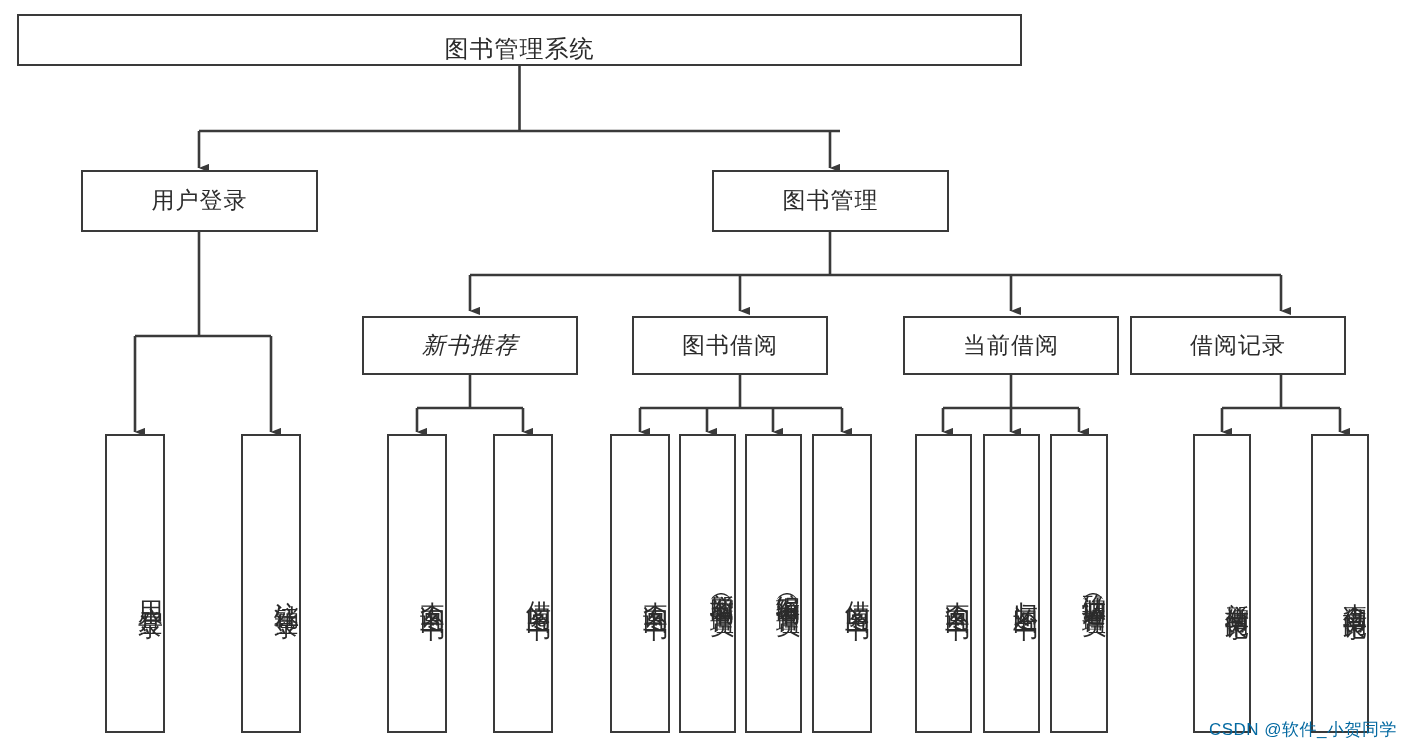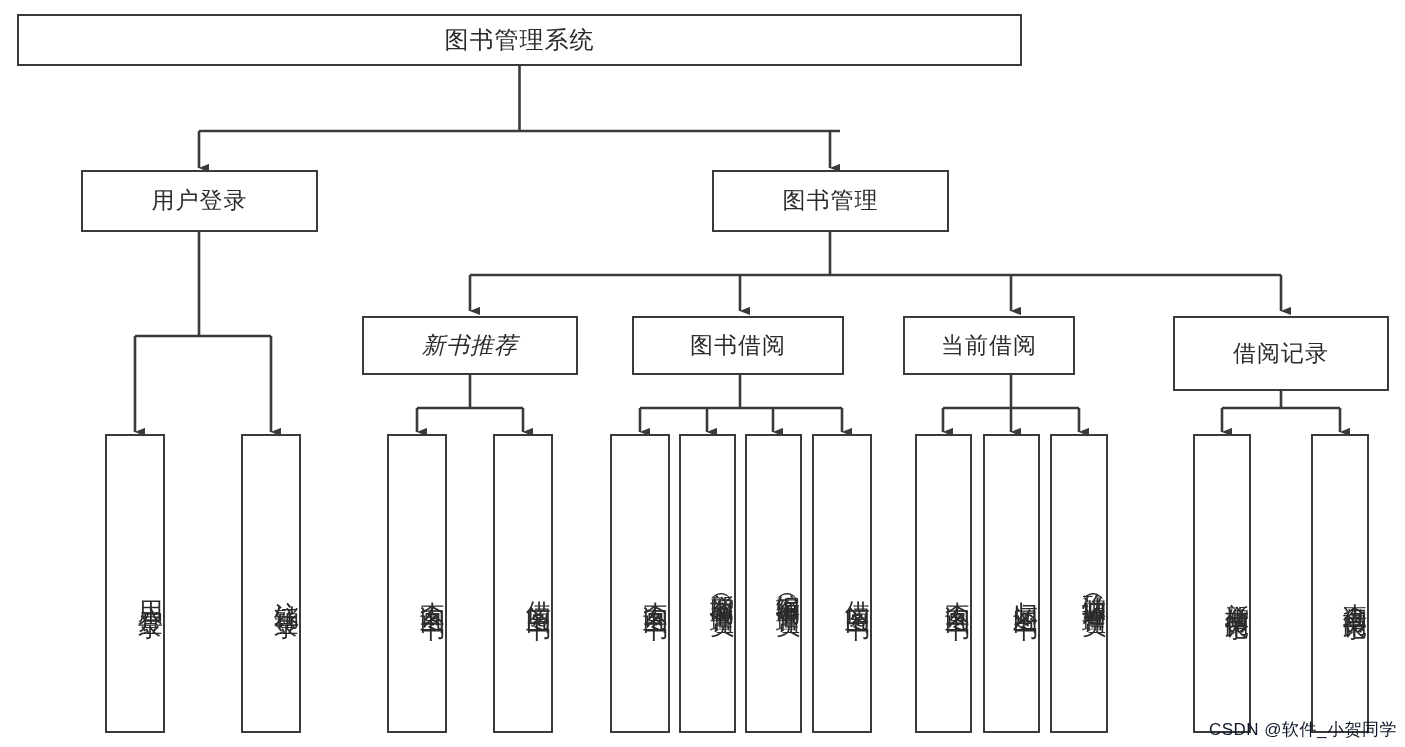--- a/index.html
+++ b/index.html
@@ -35,39 +35,40 @@
     justify-content: center;
     color: #2b2b2b;
   }
   .node.horiz {
     font-size: 23px;
     letter-spacing: 1px;
     line-height: 1.2;
   }
   .node.title {
     font-size: 24px;
+    align-items: flex-end;
   }
   .node.vert {
     writing-mode: vertical-rl;
     text-orientation: upright;
     font-size: 25px;
     letter-spacing: 5px;
     line-height: 1;
     padding-top: 14px;
     align-items: flex-start;
     justify-content: center;
     white-space: nowrap;
     overflow: hidden;
   }
   .watermark {
     position: absolute;
     right: 8px;
     bottom: 6px;
     font-size: 17px;
-    color: #0f172a;
+    color: #0369a1;
     white-space: nowrap;
     letter-spacing: 0.5px;
   }
 </style>
 </head>
 <body>
 
 <div id="canvas">
 
   <svg class="wires" viewBox="0 0 1405 747">
@@ -127,27 +128,27 @@
   <div class="node horiz" style="left:81px; top:170px; width:237px; height:62px;">
     <span>用户登录</span>
   </div>
   <div class="node horiz" style="left:712px; top:170px; width:237px; height:62px;font-family:Liberation Serif, serif;">
     <span>图书管理</span>
   </div>
 
   <div class="node horiz" style="left:362px; top:316px; width:216px; height:59px;font-style:italic;">
     <span>新书推荐</span>
   </div>
-  <div class="node horiz" style="left:632px; top:316px; width:212px; height:59px;">
+  <div class="node horiz" style="left:632px; top:316px; width:196px; height:59px;">
     <span>图书借阅</span>
   </div>
-  <div class="node horiz" style="left:903px; top:316px; width:172px; height:59px;justify-content:center;">
+  <div class="node horiz" style="left:903px; top:316px; width:216px; height:59px;justify-content:center;">
     <span>当前借阅</span>
   </div>
-  <div class="node horiz" style="left:1173px; top:316px; width:216px; height:75px;">
+  <div class="node horiz" style="left:1130px; top:316px; width:216px; height:59px;">
     <span>借阅记录</span>
   </div>
 
   <div class="node vert" style="left:105px; top:434px; width:60px; height:299px;">
     <span>用户登录</span>
   </div>
   <div class="node vert" style="left:241px; top:434px; width:60px; height:299px;">
     <span>注销登录</span>
   </div>
 

